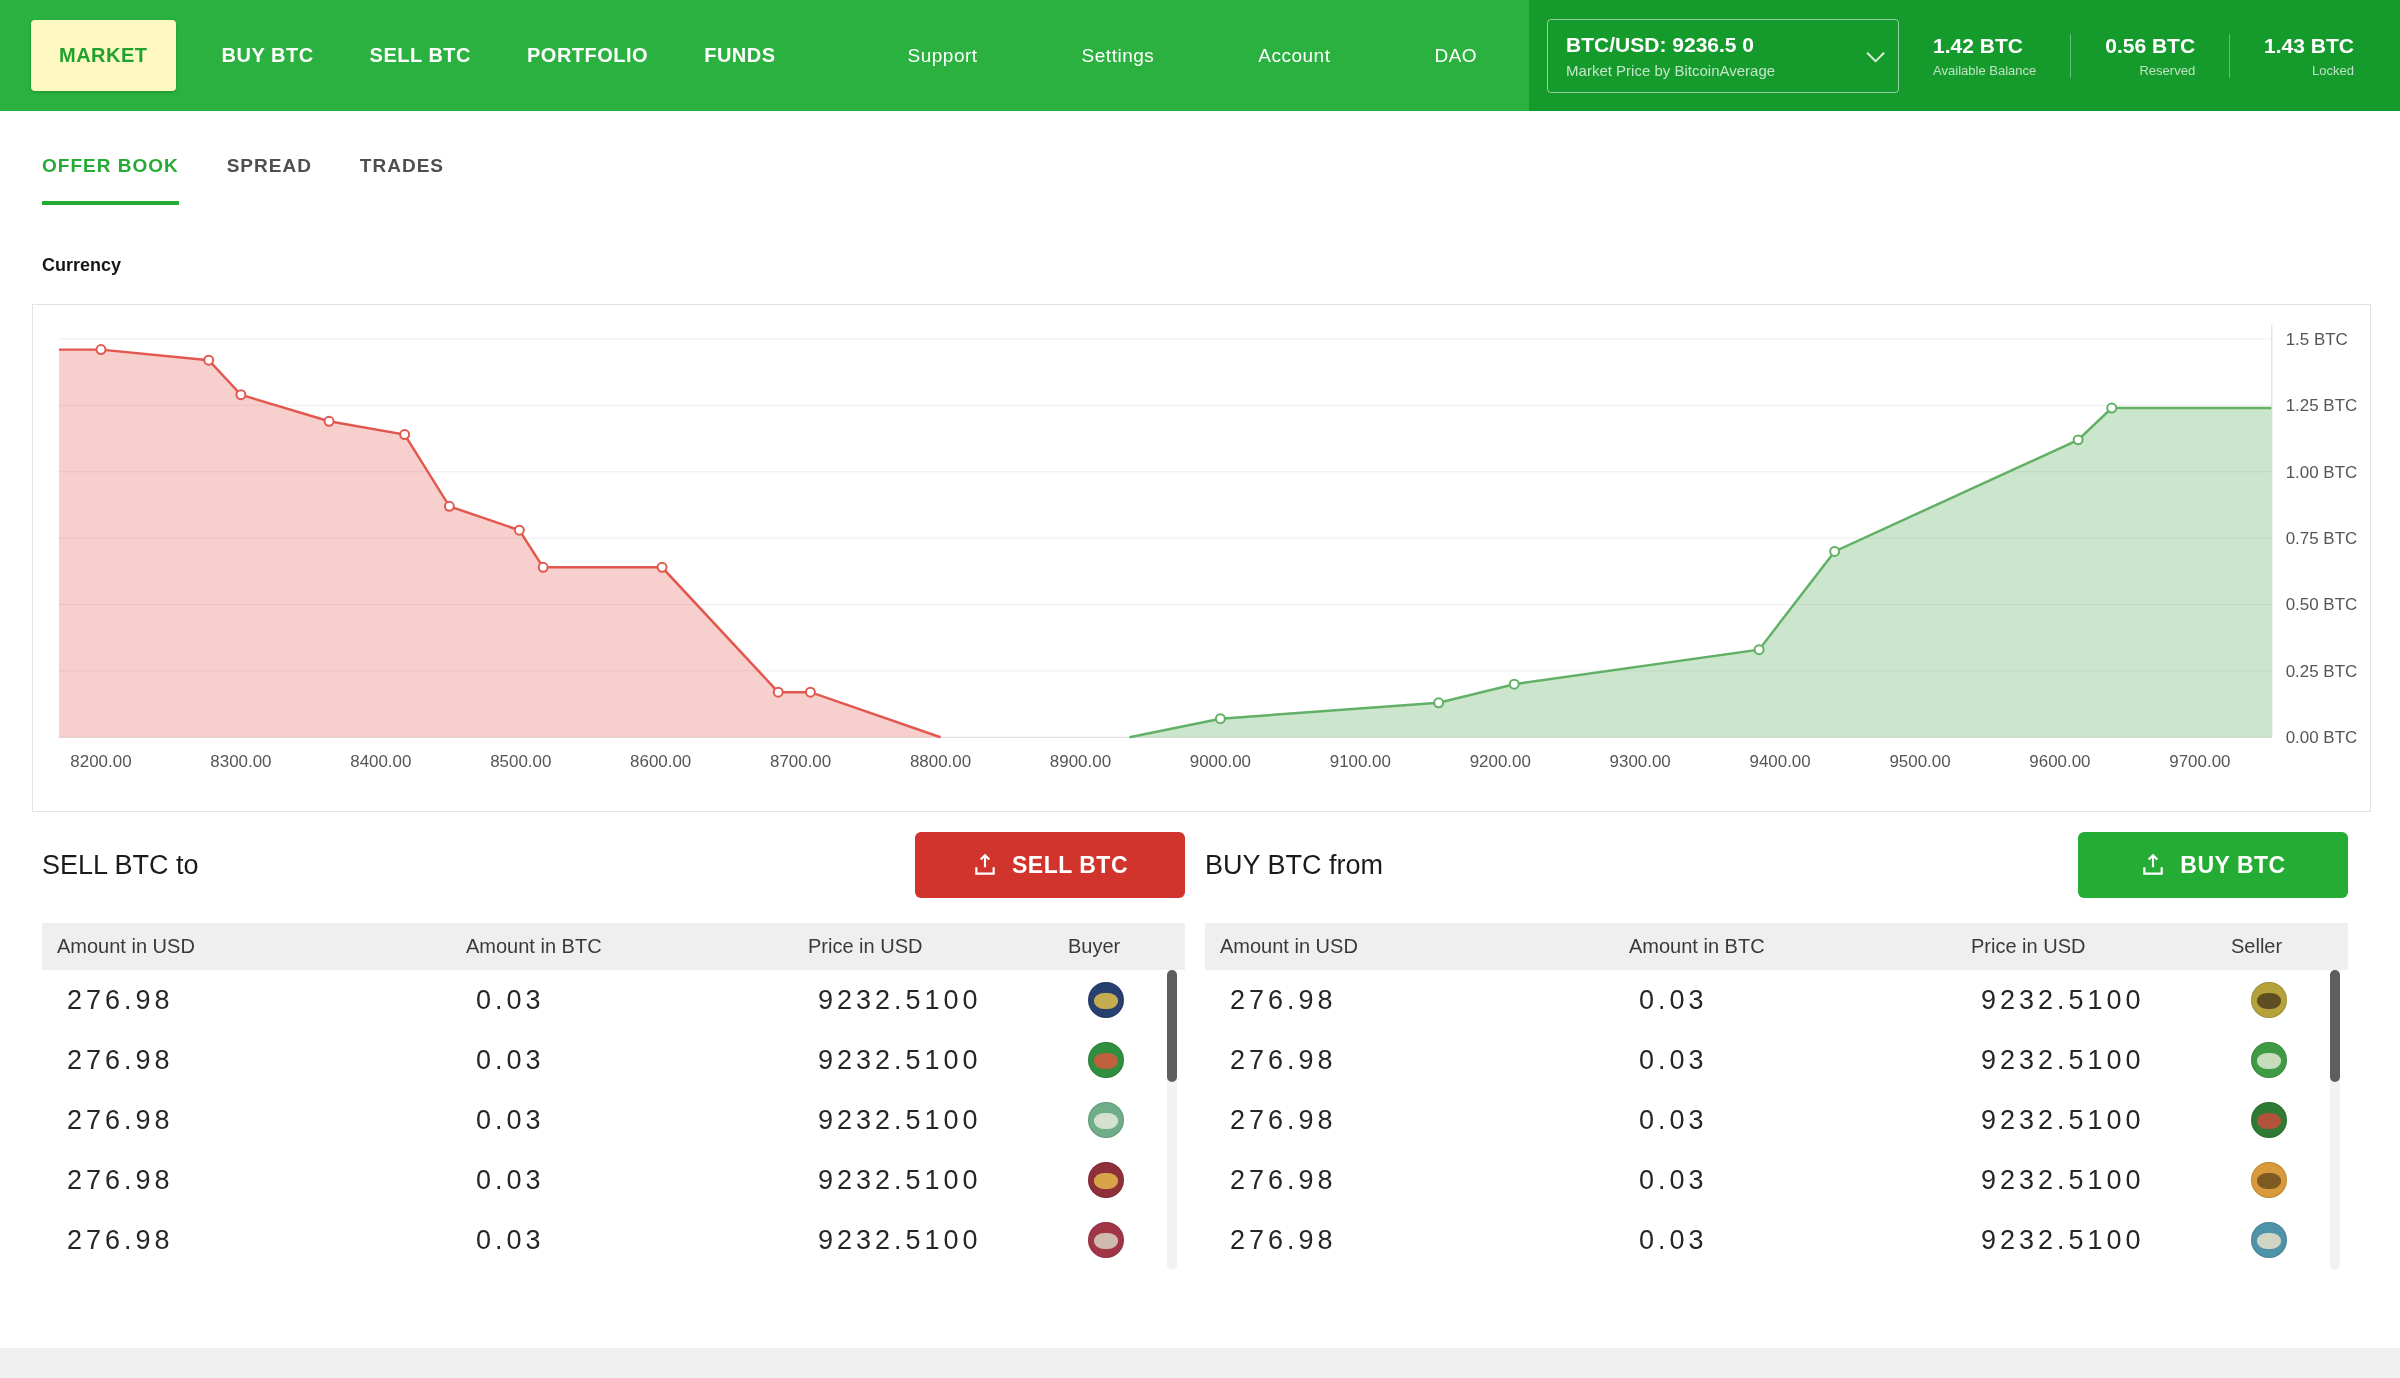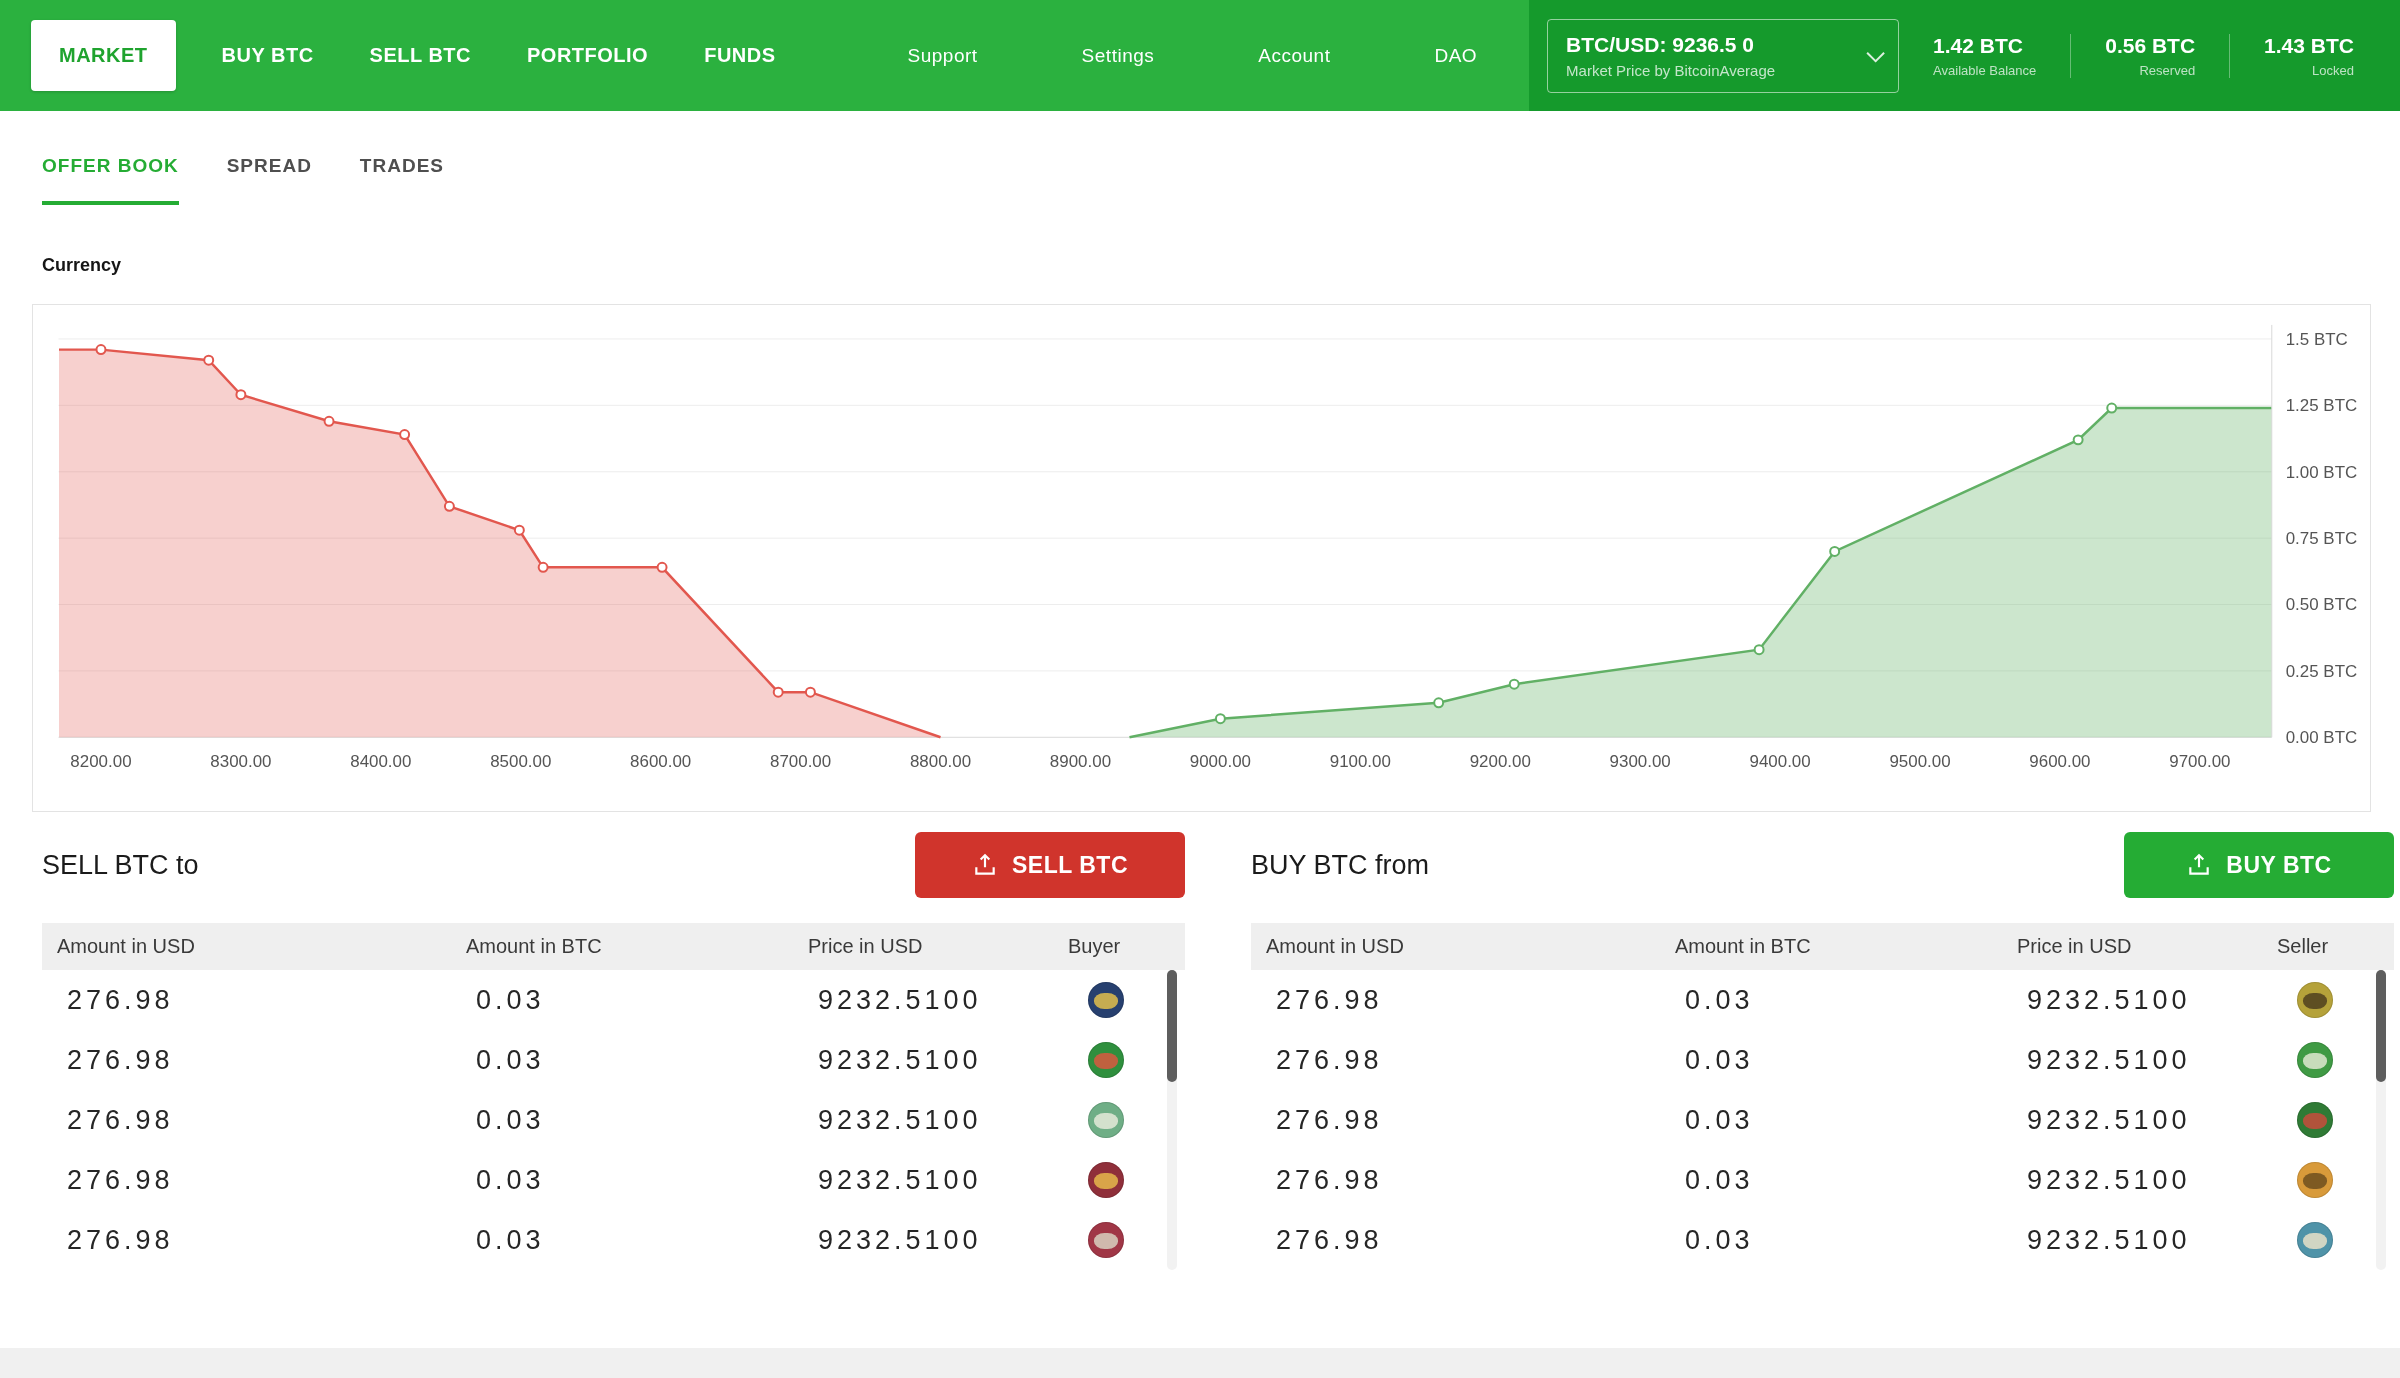--- a/index.html
+++ b/index.html
@@ -1,21 +1,21 @@
 <!DOCTYPE html>
 <html><head>
 <meta charset="utf-8">
 <style>
   * { box-sizing: border-box; margin: 0; padding: 0; }
   html,body { width:2400px; height:1378px; overflow:hidden; }
   body { font-family:"Liberation Sans", sans-serif; background:#fff; position:relative; }
 
   
   .topbar { height:111px; background:#2BB13F; display:flex; align-items:center; }
-  .market-btn { background:#ffffff; color:#1FA32E; font-weight:700; font-size:20px;
+  .market-btn { background:#fef9c3; color:#1FA32E; font-weight:700; font-size:20px;
     padding:24px 28px; border-radius:4px; margin:0 18px 0 31px; cursor:pointer;
     box-shadow:0 1px 3px rgba(0,0,0,.18); letter-spacing:.5px; }
   .nav-item { color:#fff; font-weight:700; font-size:20px; letter-spacing:.5px;
     padding:0 28px; cursor:pointer; text-decoration:none; white-space:nowrap; }
   .vsep { width:2px; height:38px; background:rgba(255,255,255,.45); }
   .nav-seam { width:3px; height:111px; background:rgba(0,0,0,.07);
     transform:skewX(-14deg); margin:0 26px; }
   .nav-item.secondary { font-weight:400; font-size:19px; padding:0 52px; }
   .nav-right { margin-left:auto; height:111px; background:#159A2C; display:flex;
     align-items:center; padding:0 26px 0 18px; }
@@ -45,21 +45,21 @@
     padding:0 18px; font-size:23px; color:#1a1a1a; background:#fff; cursor:pointer; }
   .sel-chevron { width:11px; height:11px; border-right:2px solid #555;
     border-bottom:2px solid #555; transform:rotate(45deg) translateY(-3px); }
 
   
   .chart-panel { margin:28px 29px 0 32px; width:2339px; height:508px;
     border:1px solid #e3e3e3; background:#fff; position:relative; }
   .chart-panel svg { position:absolute; left:0; top:0; }
 
   
-  .panels { display:flex; padding:20px 0 0 42px; gap:66px; }
+  .panels { display:flex; padding:20px 0 0 42px; gap:20px; }
   .panel { width:1143px; }
   .panel-head { display:flex; justify-content:space-between; align-items:center; height:66px; }
   .panel-title { font-size:27px; color:#1b1b1b; font-weight:400; }
   .action-btn { display:flex; align-items:center; justify-content:center; gap:14px;
     width:270px; height:66px; border:none; border-radius:6px; color:#fff;
     font-size:23px; font-weight:700; font-family:inherit; letter-spacing:.5px; cursor:pointer; }
   .sell-btn { background:#D0342C; }
   .buy-btn  { background:#25AC34; }
 
   .table { margin-top:25px; position:relative; background:#fff; }

